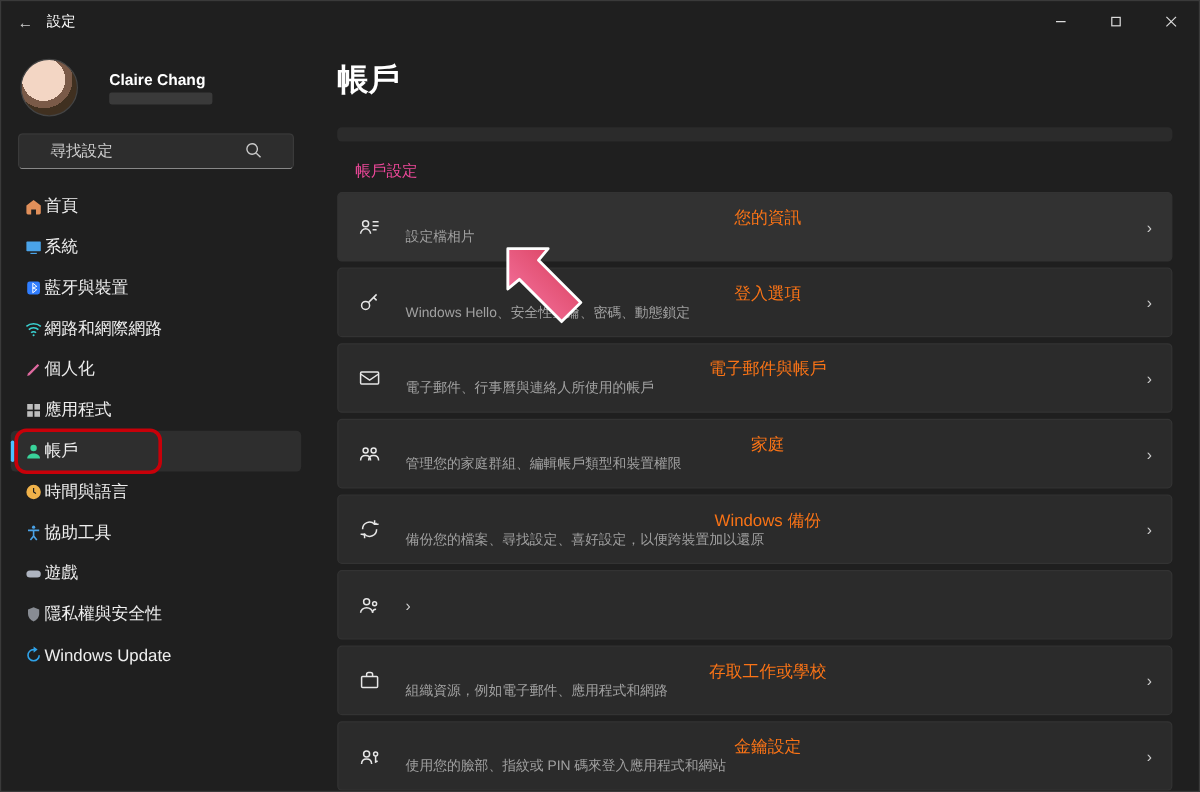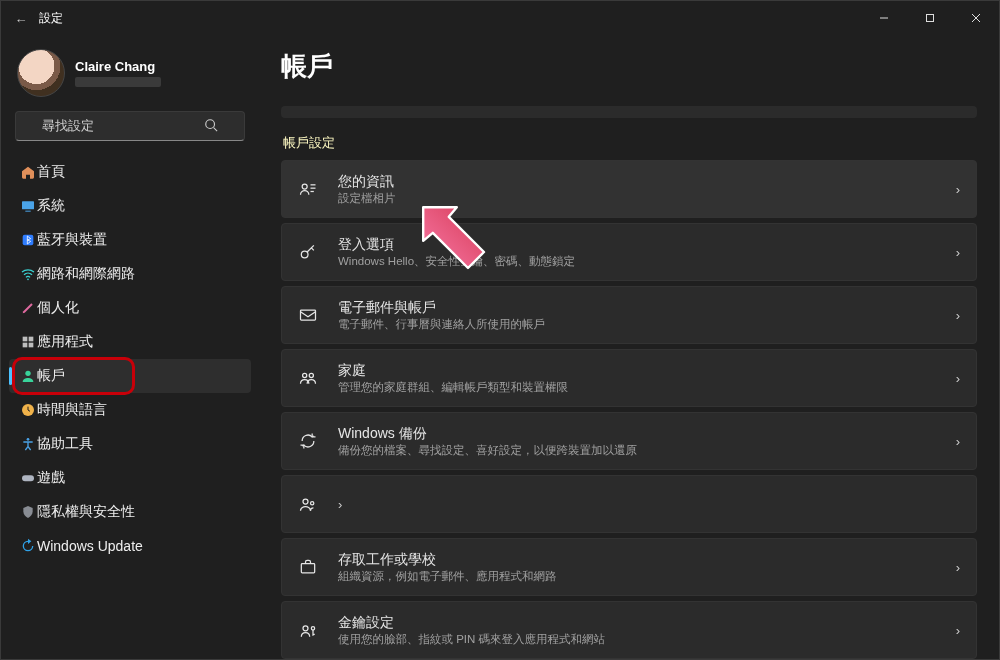--- a/index.html
+++ b/index.html
@@ -21,21 +21,21 @@
   .titlebar .title { margin-left: 6px; font-size: 12px; }
   .titlebar .spacer { flex: 1; }
   .win-controls { display: flex; height: 100%; }
   .win-controls div {
     width: 46px; display: flex; align-items: center; justify-content: center;
     font-size: 10px; color: #ddd;
   }
 
   .shell { display: flex; height: calc(100% - 34px); }
   .sidebar { width: 258px; padding: 12px 8px 0 8px; display: flex; flex-direction: column; }
-  .profile { display: flex; align-items: center; gap: 10px; padding: 2px 8px 14px 8px; }
+  .profile { display: flex; align-items: center; gap: 26px; padding: 2px 8px 14px 8px; }
   .avatar {
     width: 48px; height: 48px; border-radius: 50%;
     background: radial-gradient(circle at 40% 35%, #f3d6c4 0 18px, #7a5a48 18px 24px, #403020 24px);
     border: 1px solid #444;
   }
   .profile .name { font-size: 13px; font-weight: 600; }
   .profile .email-mask { width: 86px; height: 10px; background: #3a3a3a; margin-top: 3px; border-radius: 2px; }
 
   .searchbox {
     margin: 0 6px 14px 6px;
@@ -64,33 +64,33 @@
     background: #4cc2ff; border-radius: 2px;
   }
   .red-ring {
     position: absolute; left: 3px; right: 116px; top: -2px; bottom: -2px;
     border: 3px solid #c80009; border-radius: 10px; pointer-events: none;
   }
 
   .main { flex: 1; padding: 14px 22px 0 22px; overflow: auto; }
   .main h1 { font-size: 26px; font-weight: 600; margin-bottom: 22px; }
   .banner-strip { height: 12px; background: #2b2b2b; border-radius: 4px; margin-bottom: 16px; }
-  .section-label { font-size: 13px; color: #fef9c3; margin: 0 0 8px 2px; }
+  .section-label { font-size: 13px; color: #ec4899; margin: 0 0 8px 15px; }
 
   .card-list { display: flex; flex-direction: column; gap: 5px; }
   .card {
     background: #2b2b2b; border: 1px solid #333; border-radius: 4px;
     height: 58px; display: flex; align-items: center; padding: 0 16px 0 10px;
     gap: 14px;
   }
   .card.hover { background: #323232; }
   .card .cicon { width: 32px; display: flex; justify-content: center; color: #eee; }
   .card .cicon svg { width: 20px; height: 20px; stroke: #e6e6e6; fill: none; stroke-width: 1.5; }
   .card .texts { flex: 1; display: flex; flex-direction: column; justify-content: center; }
-  .card .ct { font-size: 14px; color: #e5e5e5; line-height: 1.3; }
+  .card .ct { font-size: 14px; color: #f97316; line-height: 1.3; text-align: center; }
   .card .cs { font-size: 11.5px; color: #a0a0a0; line-height: 1.3; }
   .card .chev { color: #ccc; font-size: 13px; }
 
   
   .arrow {
     position: absolute;
     width: 80px; height: 80px;
     left: 412px; top: 196px;
     pointer-events: none;
   }

